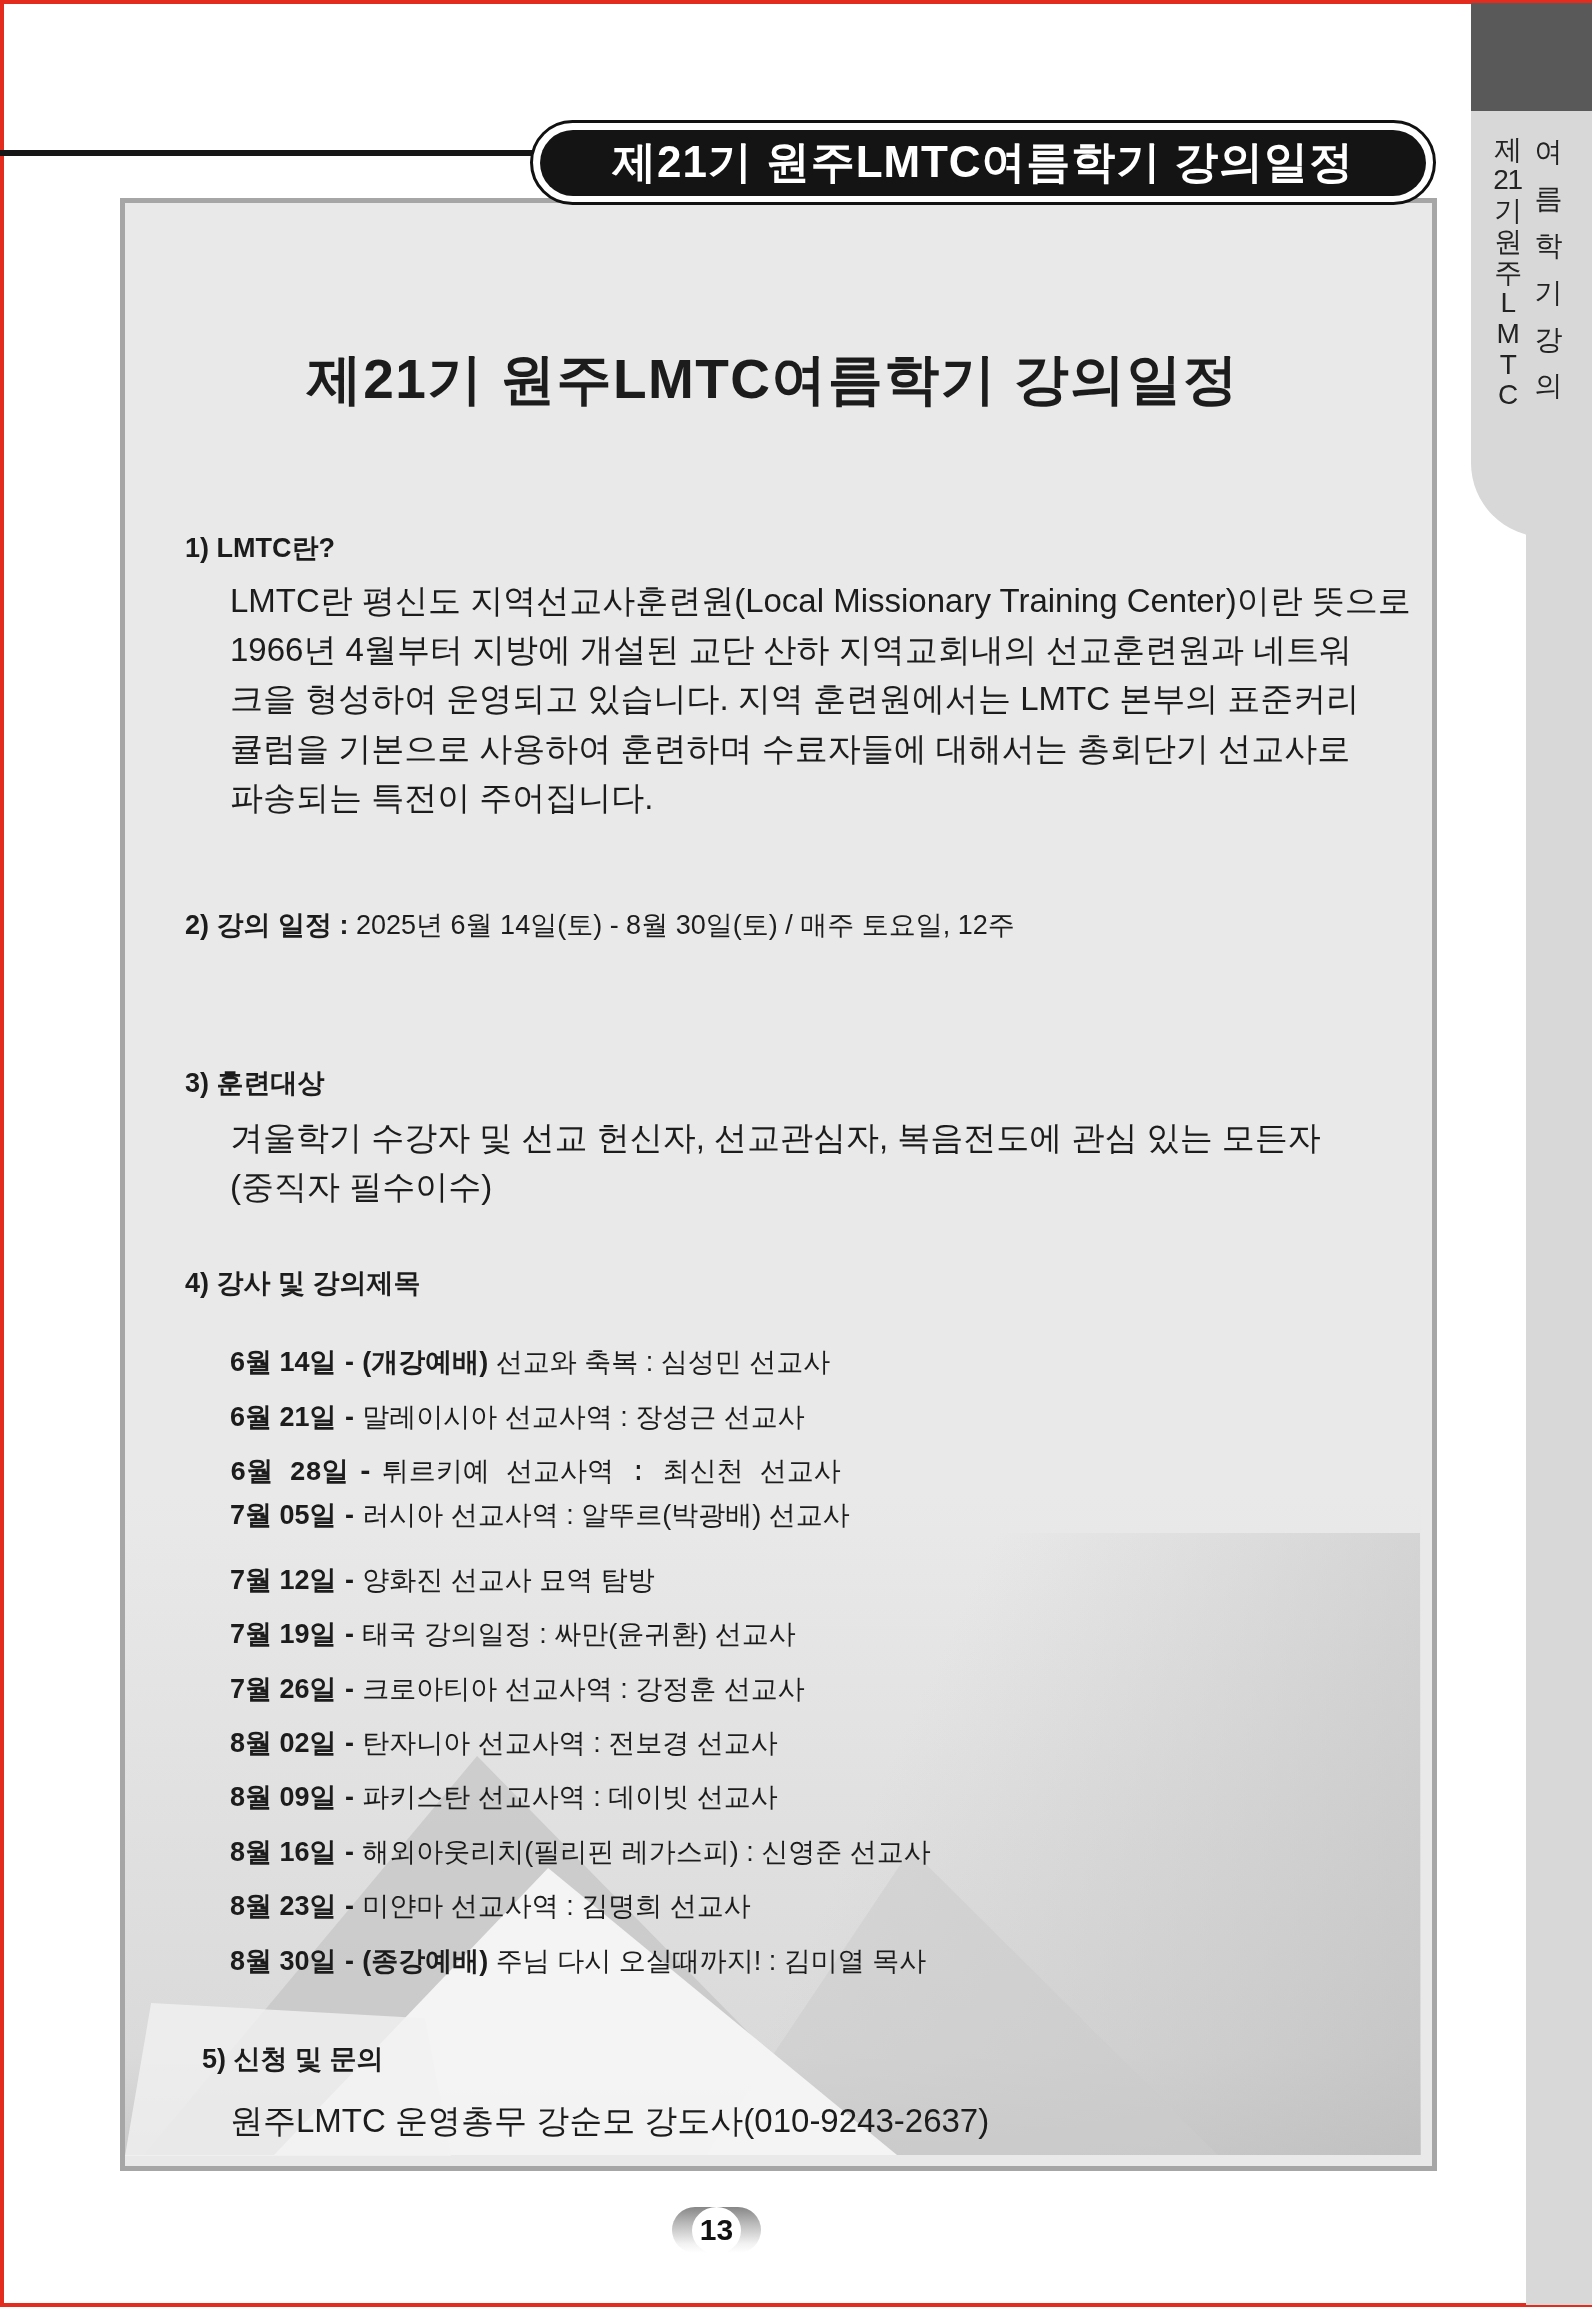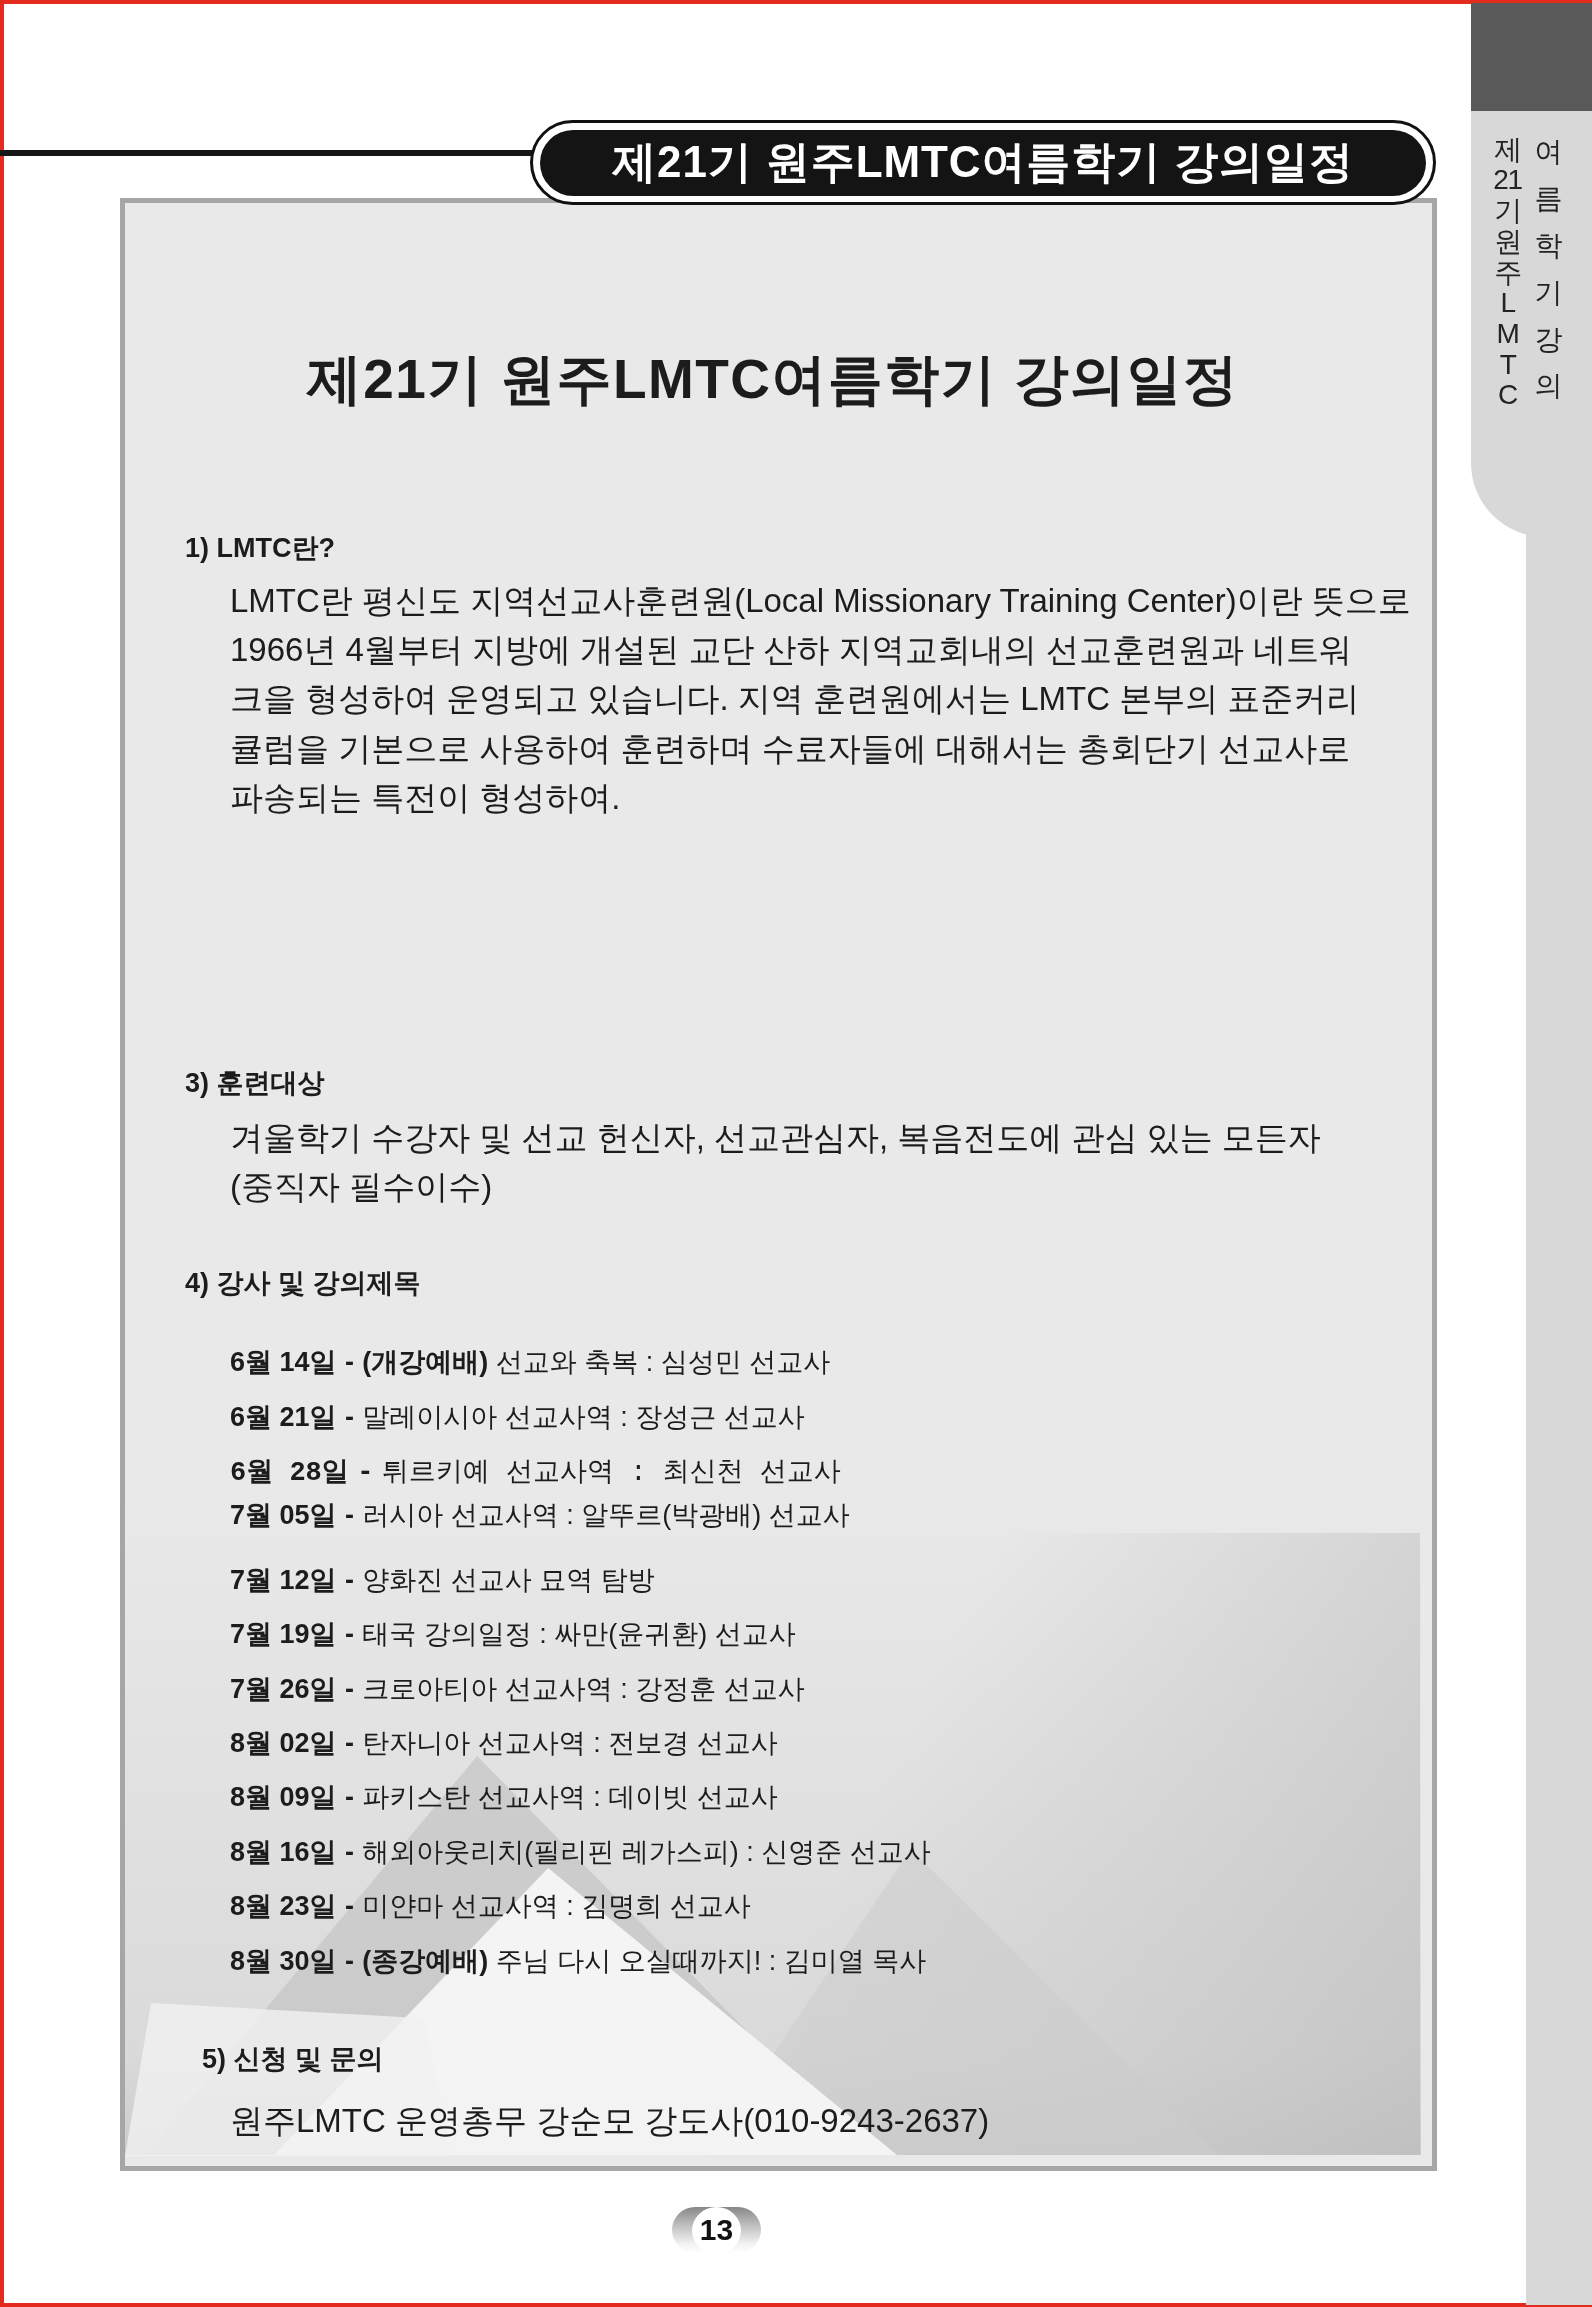--- a/index.html
+++ b/index.html
@@ -125,23 +125,27 @@
   <div class="abs lines-host" id="s1-lines">
 
       <div class="abs line" style="top: 376px;">LMTC란 평신도 지역선교사훈련원(Local Missionary Training Center)이란 뜻으로</div>
 
       <div class="abs line" style="top: 425px;">1966년 4월부터 지방에 개설된 교단 산하 지역교회내의 선교훈련원과 네트워</div>
 
       <div class="abs line" style="top: 474px;">크을 형성하여 운영되고 있습니다. 지역 훈련원에서는 LMTC 본부의 표준커리</div>
 
       <div class="abs line" style="top: 524px;">큘럼을 기본으로 사용하여 훈련하며 수료자들에 대해서는 총회단기 선교사로</div>
 
-      <div class="abs line" style="top: 573px;">파송되는 특전이 형성하여.</div>
-    </div>
-
+      <div class="abs line" style="top: 573px;">파송되는 특전이 주어집니다.</div>
+    </div>
+
+  <div class="abs t-reg" style="left:60px;top:704px;">
+    <span class="b">2) 강의 일정 :</span>
+    <span>2025년 6월 14일(토) - 8월 30일(토) / 매주 토요일, 12주</span>
+  </div>
 
   <div class="abs h-label" style="left:60px;top:862px;">3) 훈련대상</div>
   <div class="abs lines-host" id="s3-lines">
 
       <div class="abs line" style="top: 913px;">겨울학기 수강자 및 선교 헌신자, 선교관심자, 복음전도에 관심 있는 모든자</div>
 
       <div class="abs line" style="top: 962px;">(중직자 필수이수)</div>
     </div>
 
   <div class="abs h-label" style="left:60px;top:1062px;">4) 강사 및 강의제목</div>

